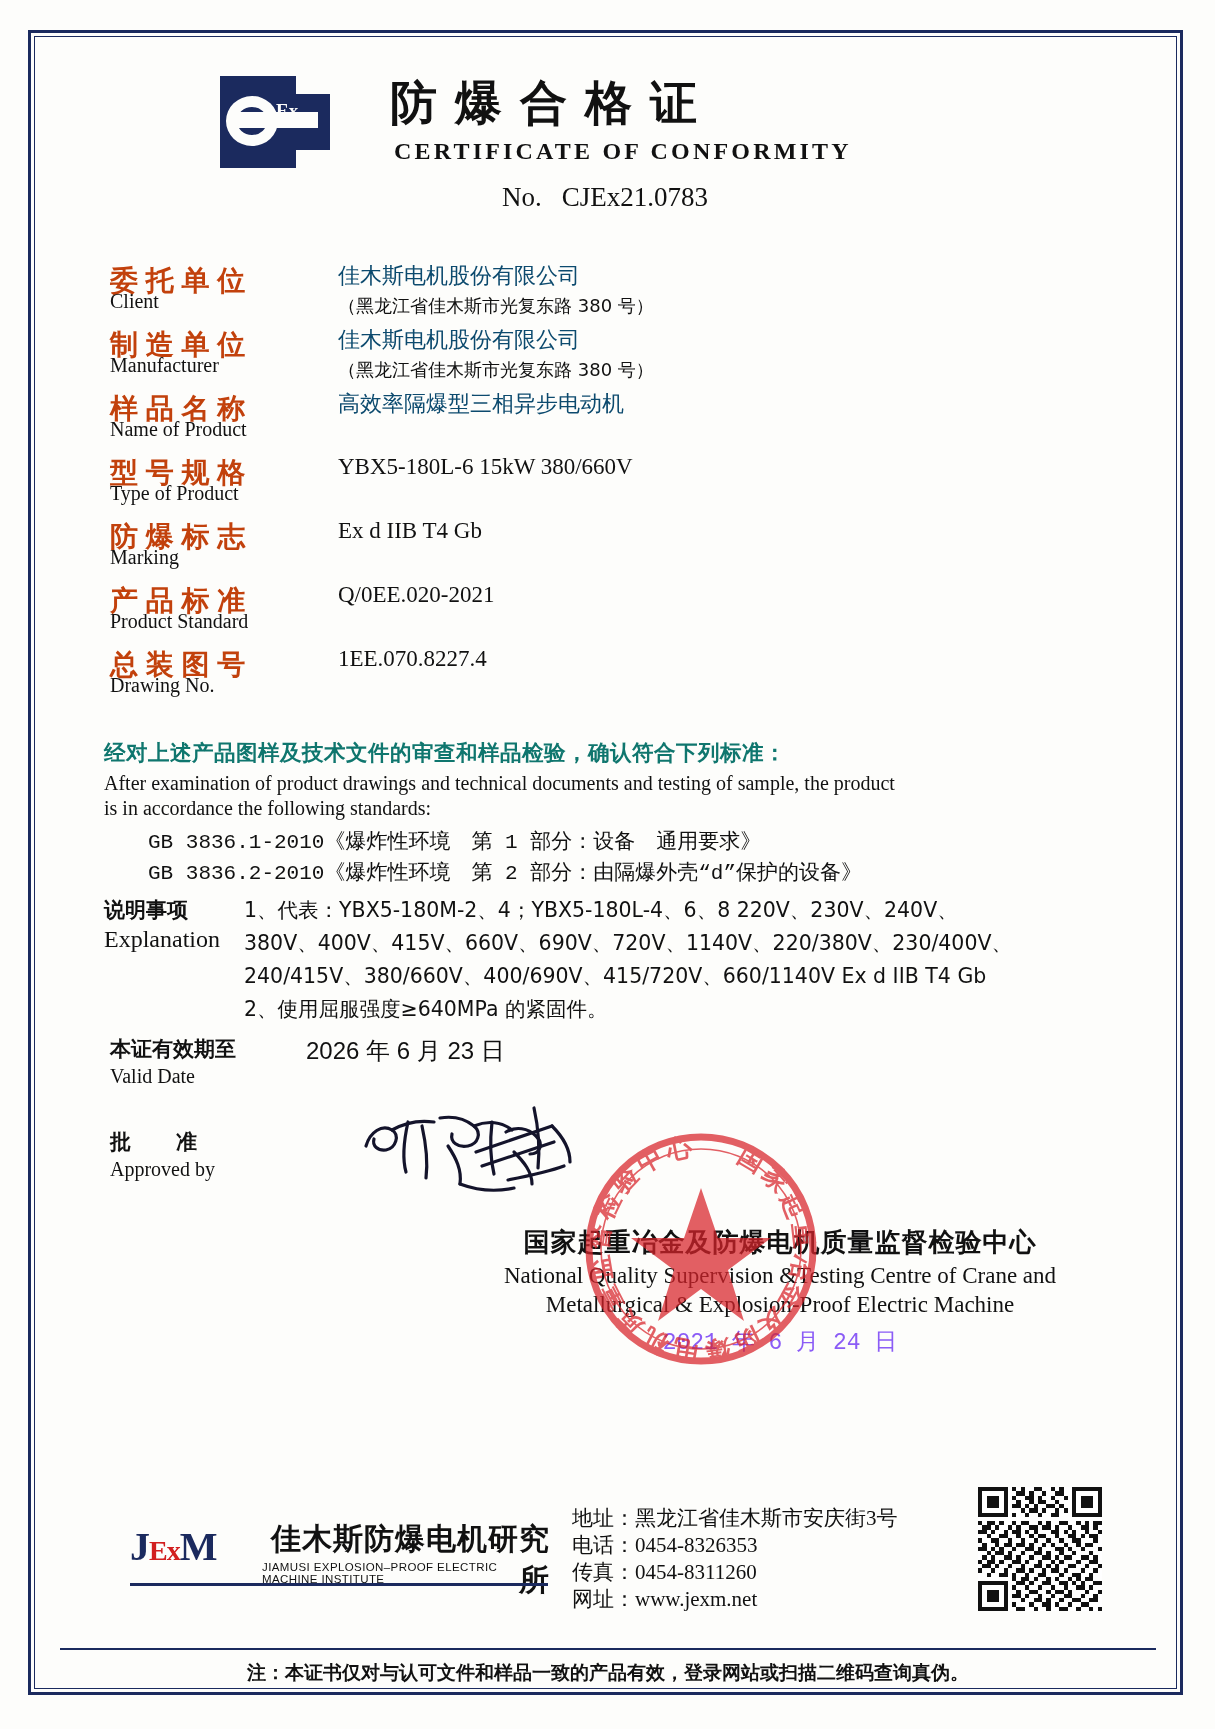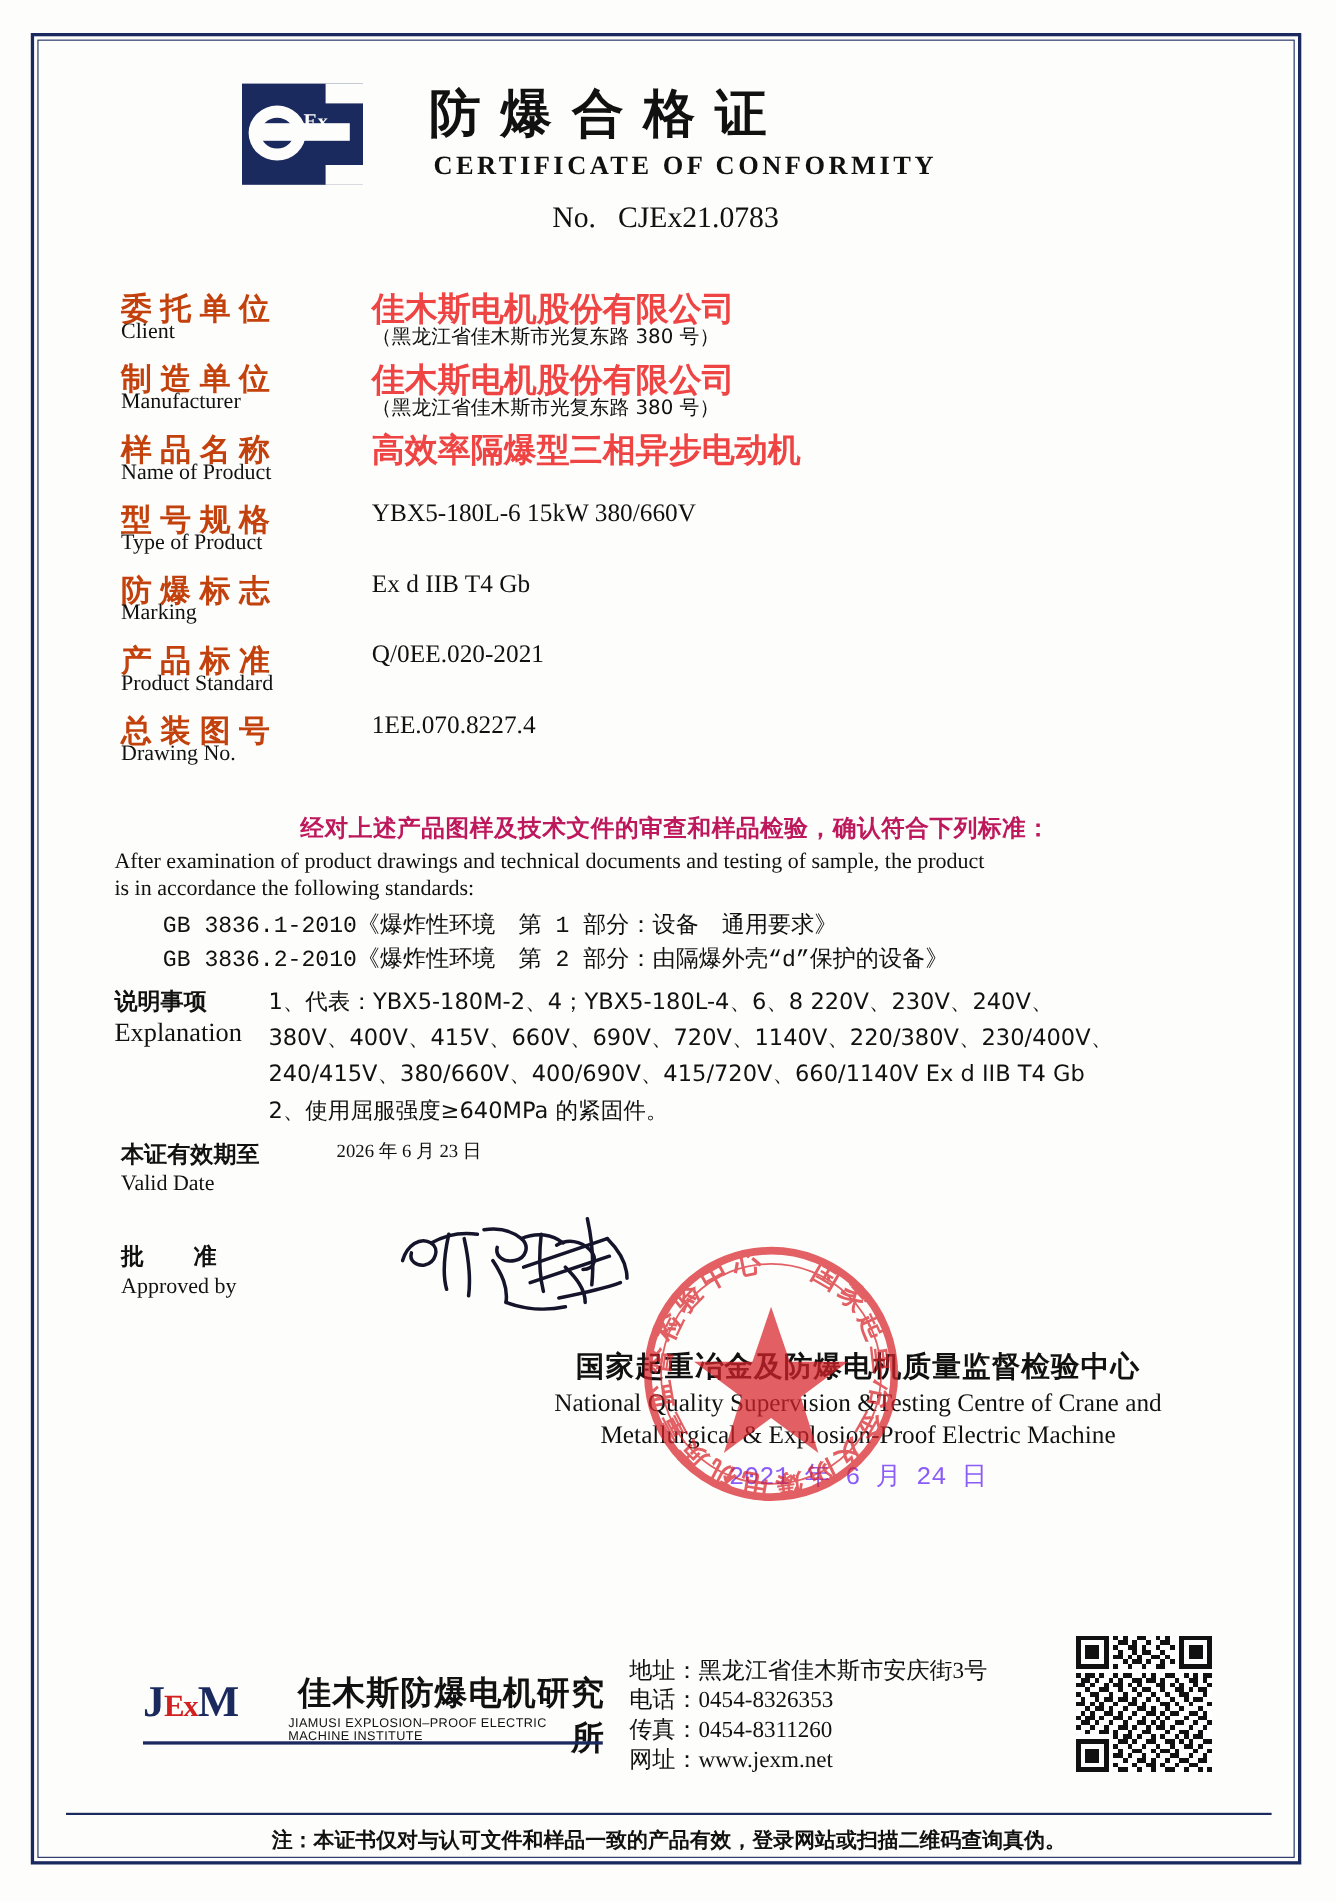--- a/index.html
+++ b/index.html
@@ -141,24 +141,23 @@
     position: absolute;
     left: 0; top: 28px;
     width: 230px;
     font-family: "Liberation Serif", serif;
     font-size: 20px;
     color: #111;
   }
   .fval {
     position: absolute;
     left: 228px; top: -1px;
-    font-size: 30px;
-    font-family: "DejaVu Sans", sans-serif;
-    color: #ef4444;
-    font-weight: bold;
+    font-size: 22px;
+    font-family: "DejaVu Sans", sans-serif;
+    color: #0c4a6e;
   }
   .fval-serif {
     position: absolute;
     left: 228px; top: 0px;
     font-size: 23px;
     font-family: "Liberation Serif", serif;
     color: #111;
   }
   .fsub {
     position: absolute;
@@ -172,22 +171,21 @@
   .para {
     position: absolute;
     left: 104px; top: 738px;
     width: 1020px;
   }
   .para-cn {
     font-family: Liberation Serif, serif;
     font-weight: bold;
     font-size: 21.5px;
     letter-spacing: 0.5px;
-    color: #be185d;
-    text-align: center;
+    color: #0f766e;
   }
   .para-en {
     font-family: "Liberation Serif", serif;
     font-size: 20px;
     line-height: 25px;
     color: #111;
     margin-top: 4px;
   }
   .std-list {
     margin-top: 6px;
@@ -241,22 +239,22 @@
     font-family: "DejaVu Sans", sans-serif;
     font-weight: bold; font-size: 21px;
   }
   .valid .vl-en {
     position: absolute; left: 0; top: 30px;
     font-family: "Liberation Serif", serif;
     font-size: 20px;
   }
   .valid .vl-val {
     position: absolute; left: 196px; top: 0px;
-    font-family: Liberation Serif, serif;
-    font-size: 17px;
+    font-family: Liberation Sans, sans-serif;
+    font-size: 24px;
   }
 
   
   .appr {
     position: absolute;
     left: 110px; top: 1128px;
     width: 700px;
     height: 70px;
   }
   .appr .ap-cn {

